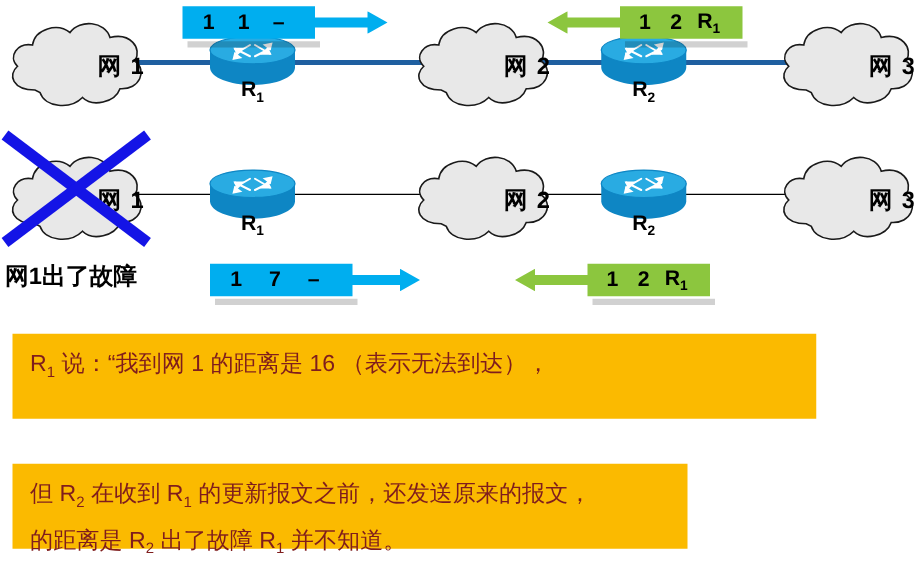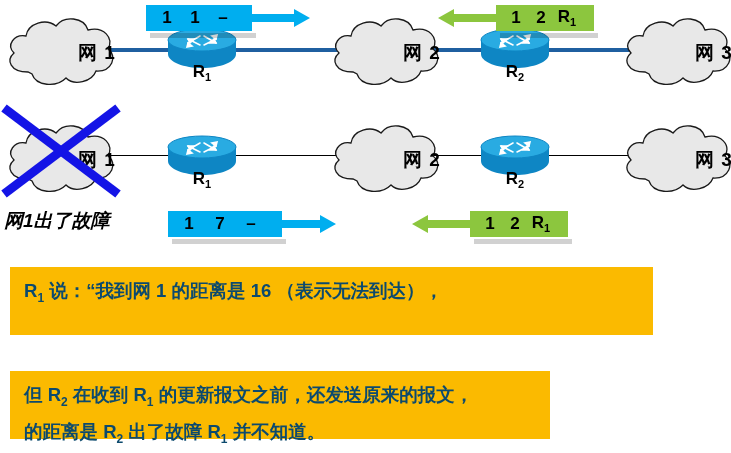--- a/index.html
+++ b/index.html
@@ -68,22 +68,22 @@
   .fault-caption{
     position:absolute;
     font-size:19px;font-weight:bold;color:#000;
     white-space:nowrap;
   }
 
   
   .note{
     position:absolute;
     background:#FBBA00;
-    color:#0c4a6e;
-    font-weight:bold;
+    color:#7f1d1d;
+    font-weight:normal;
     font-size:18.5px;
     line-height:29px;
     box-sizing:border-box;
   }
   .note .line{white-space:nowrap;display:block;}
   .note sub{font-size:12px;}
   .note-1{padding:9px 0 9px 14px;}
   .note-2{padding:9px 0 9px 14px;}
   .indent{padding-left:42px;}
 </style>
@@ -262,21 +262,21 @@
         <polygon points="22,11 28,11 24,15"></polygon>
         <polygon points="22,15 26,18 21,19"></polygon>
         <polygon points="50,11 46,8 51,7"></polygon>
       </g>
     </svg>
     <div class="rlabel">
       <span>R</span><sub>2</sub>
     </div>
   </div>
 
-  <div class="fault-caption" style="left:4px;top:208px;font-style:italic;">网1出了故障</div>
+  <div class="fault-caption" style="left:4px;top:208px;">网1出了故障</div>
 
   <div class="tag-shadow" style="left:172px;top:239px;width:114px;height:5px;"></div>
   <div class="tag tag-blue" style="left:168px;top:211px;width:114px;">
     <div class="cells">
       <span style="width:26px;">1</span>
       <span style="width:36px;">7</span>
       <span style="width:26px;">–</span>
     </div>
   </div>
   <svg class="arrow-r" style="left:280px;top:215px;" width="58" height="18">

